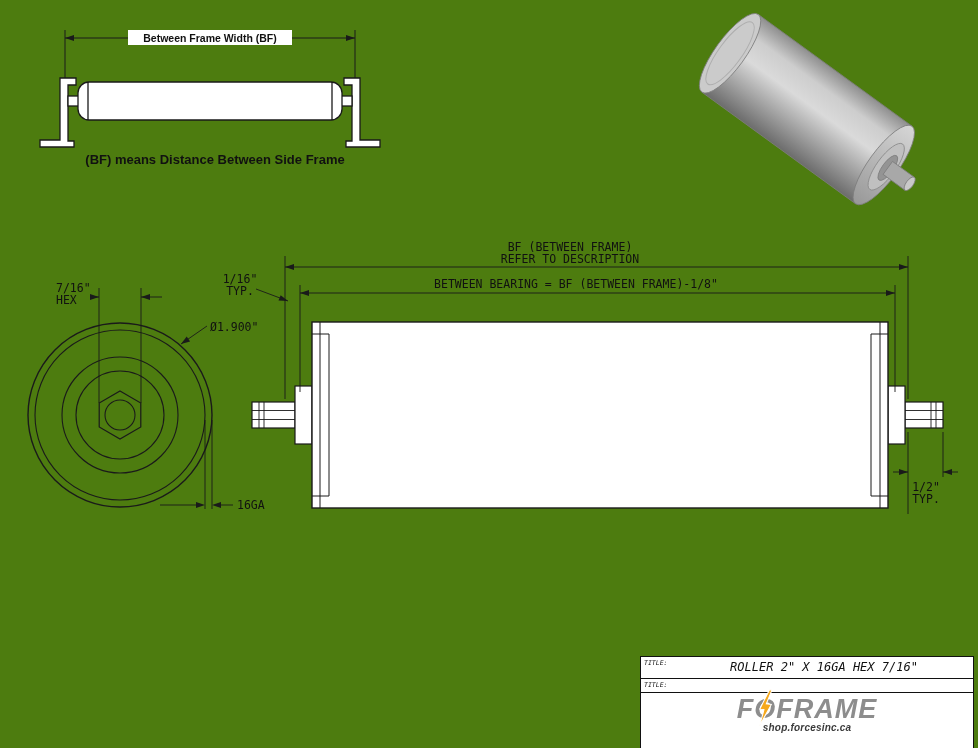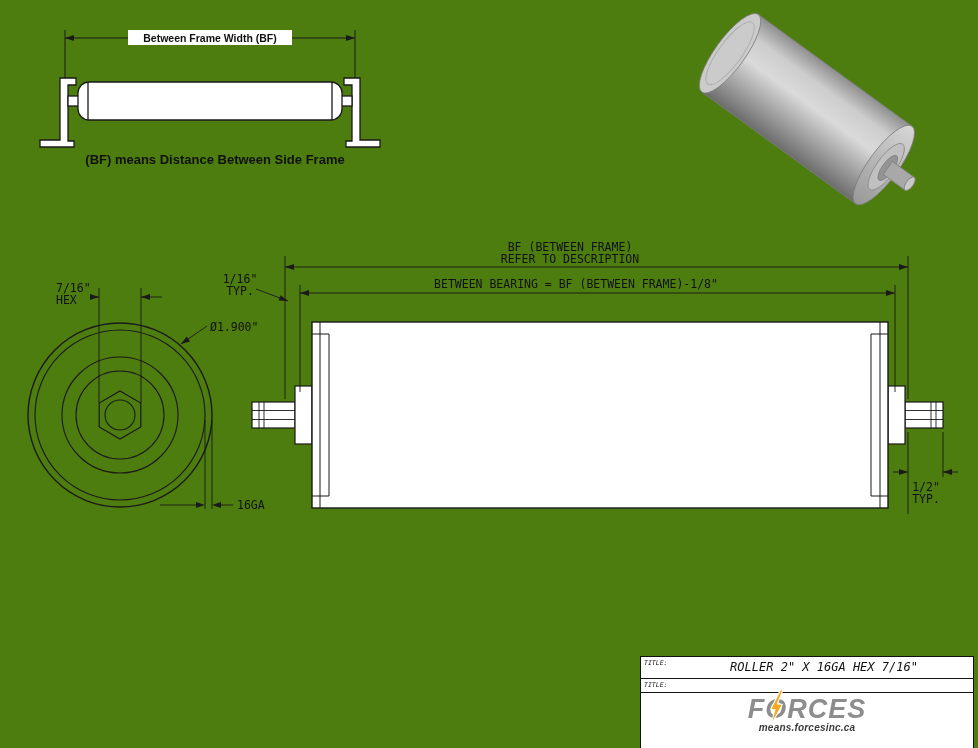--- a/index.html
+++ b/index.html
@@ -184,18 +184,18 @@
     <div class="tb-row1">
       <span class="tb-label">TITLE:</span>
       <div class="tb-title">ROLLER 2" X 16GA HEX 7/16"</div>
     </div>
     <div class="tb-row2">
       <span class="tb-label">TITLE:</span>
     </div>
     <div class="tb-row3">
       <div class="brand"><span>F</span><span class="brand-o"><span>O</span><svg class="bolt" viewBox="0 0 20 44">
               <polygon points="13,0 16,0 11,17 17,17 6,43 9,24 4,24" fill="#f6a81c" stroke="#ffffff" stroke-width="1.2"></polygon>
-            </svg></span><span>RCES</span></div>
-      <div class="site">means.forcesinc.ca</div>
+            </svg></span><span>FRAME</span></div>
+      <div class="site">shop.forcesinc.ca</div>
     </div>
   </div>
 
 </div>
 
 </body></html>

